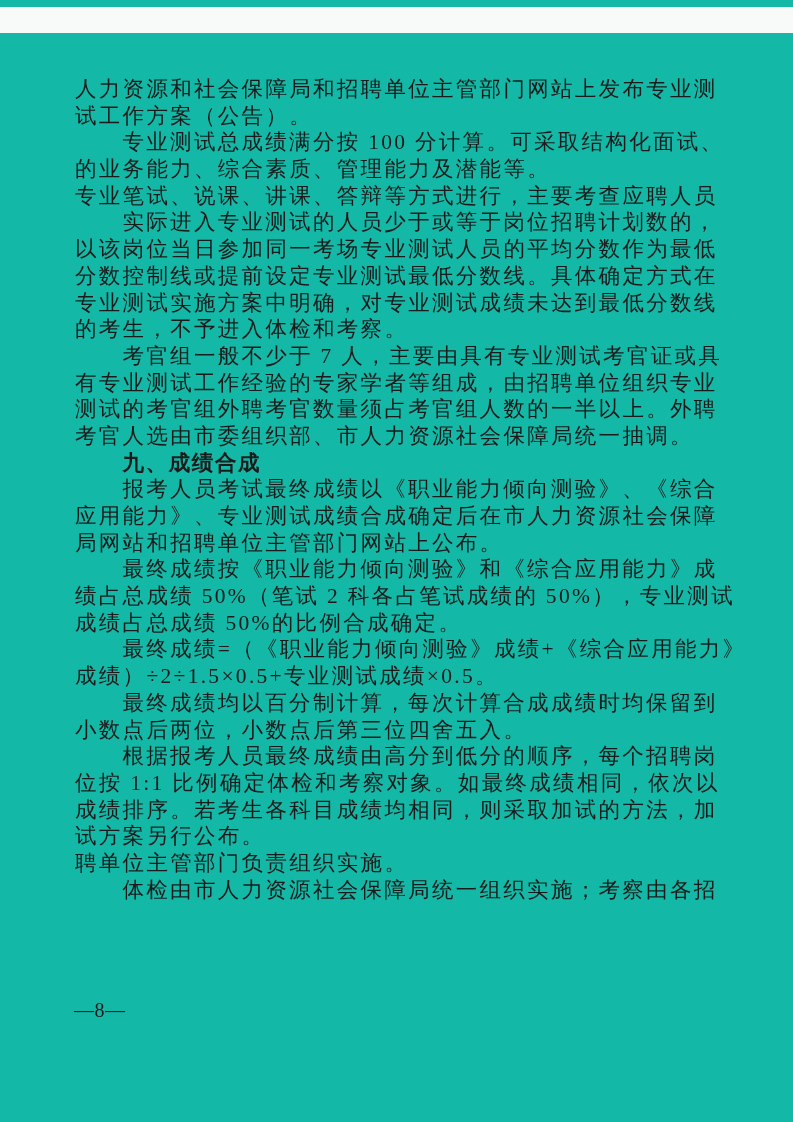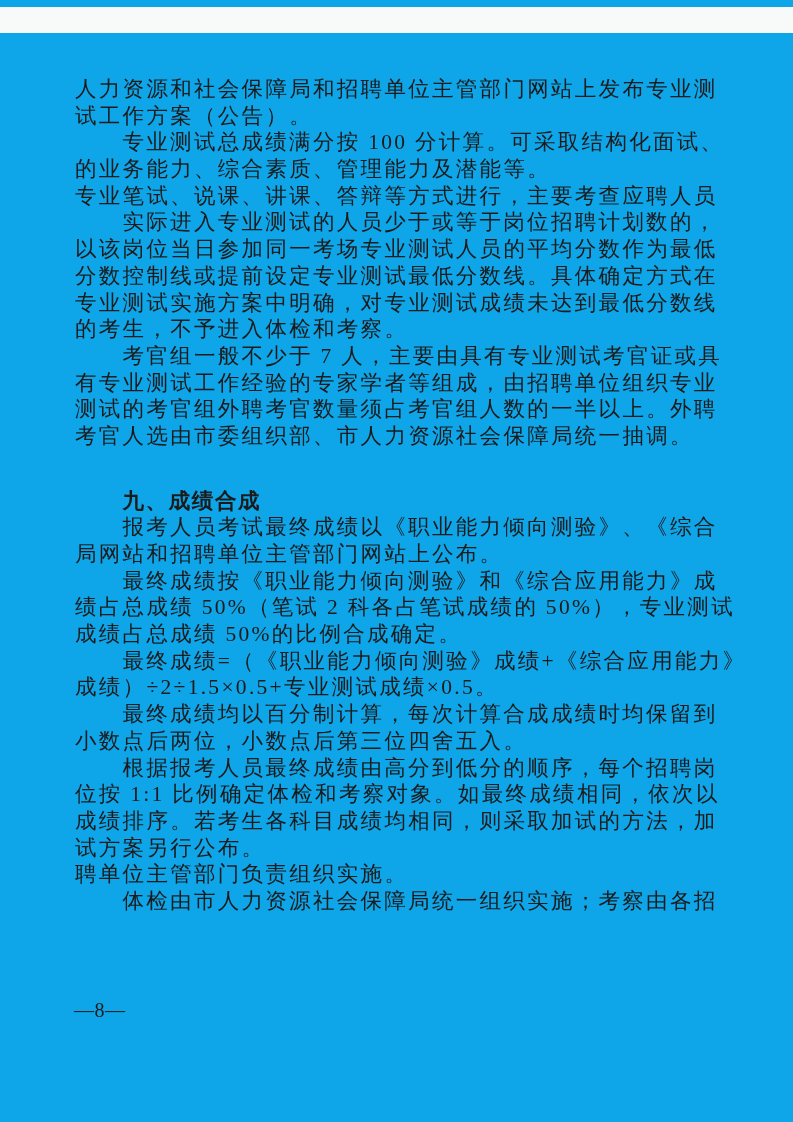--- a/index.html
+++ b/index.html
@@ -4,21 +4,21 @@
 <style>
   html, body {
     margin: 0;
     padding: 0;
     background: #ffffff;
   }
   .page {
     position: relative;
     width: 793px;
     height: 1122px;
-    background: #0ea5e9;
+    background: #14b8a6;
     overflow: hidden;
     font-family: "Liberation Serif", "DejaVu Serif", serif;
     color: #1b1b1b;
   }
   .scan-band {
     position: absolute;
     top: 7px;
     left: 0;
     width: 100%;
     height: 26px;
@@ -39,21 +39,20 @@
     font-weight: 400;
   }
   .line.indent {
     padding-left: 47.5px;
   }
   .line.heading {
     font-family: "Liberation Sans", "DejaVu Sans", sans-serif;
     font-weight: 700;
     letter-spacing: 1.6px;
     font-size: 21.5px;
-    margin-top: 38px;
   }
   .page-footer {
     position: absolute;
     left: 74px;
     top: 999px;
     font-size: 20px;
     line-height: 22px;
     letter-spacing: 0.5px;
     color: #1b1b1b;
   }
@@ -73,20 +72,21 @@
       <div class="line">以该岗位当日参加同一考场专业测试人员的平均分数作为最低</div>
       <div class="line">分数控制线或提前设定专业测试最低分数线。具体确定方式在</div>
       <div class="line">专业测试实施方案中明确，对专业测试成绩未达到最低分数线</div>
       <div class="line">的考生，不予进入体检和考察。</div>
       <div class="line indent">考官组一般不少于 7 人，主要由具有专业测试考官证或具</div>
       <div class="line">有专业测试工作经验的专家学者等组成，由招聘单位组织专业</div>
       <div class="line">测试的考官组外聘考官数量须占考官组人数的一半以上。外聘</div>
       <div class="line">考官人选由市委组织部、市人力资源社会保障局统一抽调。</div>
       <div class="line indent heading">九、成绩合成</div>
       <div class="line indent">报考人员考试最终成绩以《职业能力倾向测验》、《综合</div>
+      <div class="line">应用能力》、专业测试成绩合成确定后在市人力资源社会保障</div>
       <div class="line">局网站和招聘单位主管部门网站上公布。</div>
       <div class="line indent">最终成绩按《职业能力倾向测验》和《综合应用能力》成</div>
       <div class="line">绩占总成绩 50%（笔试 2 科各占笔试成绩的 50%），专业测试</div>
       <div class="line">成绩占总成绩 50%的比例合成确定。</div>
       <div class="line indent">最终成绩=（《职业能力倾向测验》成绩+《综合应用能力》</div>
       <div class="line">成绩）÷2÷1.5×0.5+专业测试成绩×0.5。</div>
       <div class="line indent">最终成绩均以百分制计算，每次计算合成成绩时均保留到</div>
       <div class="line">小数点后两位，小数点后第三位四舍五入。</div>
       <div class="line indent">根据报考人员最终成绩由高分到低分的顺序，每个招聘岗</div>
       <div class="line">位按 1:1 比例确定体检和考察对象。如最终成绩相同，依次以</div>

